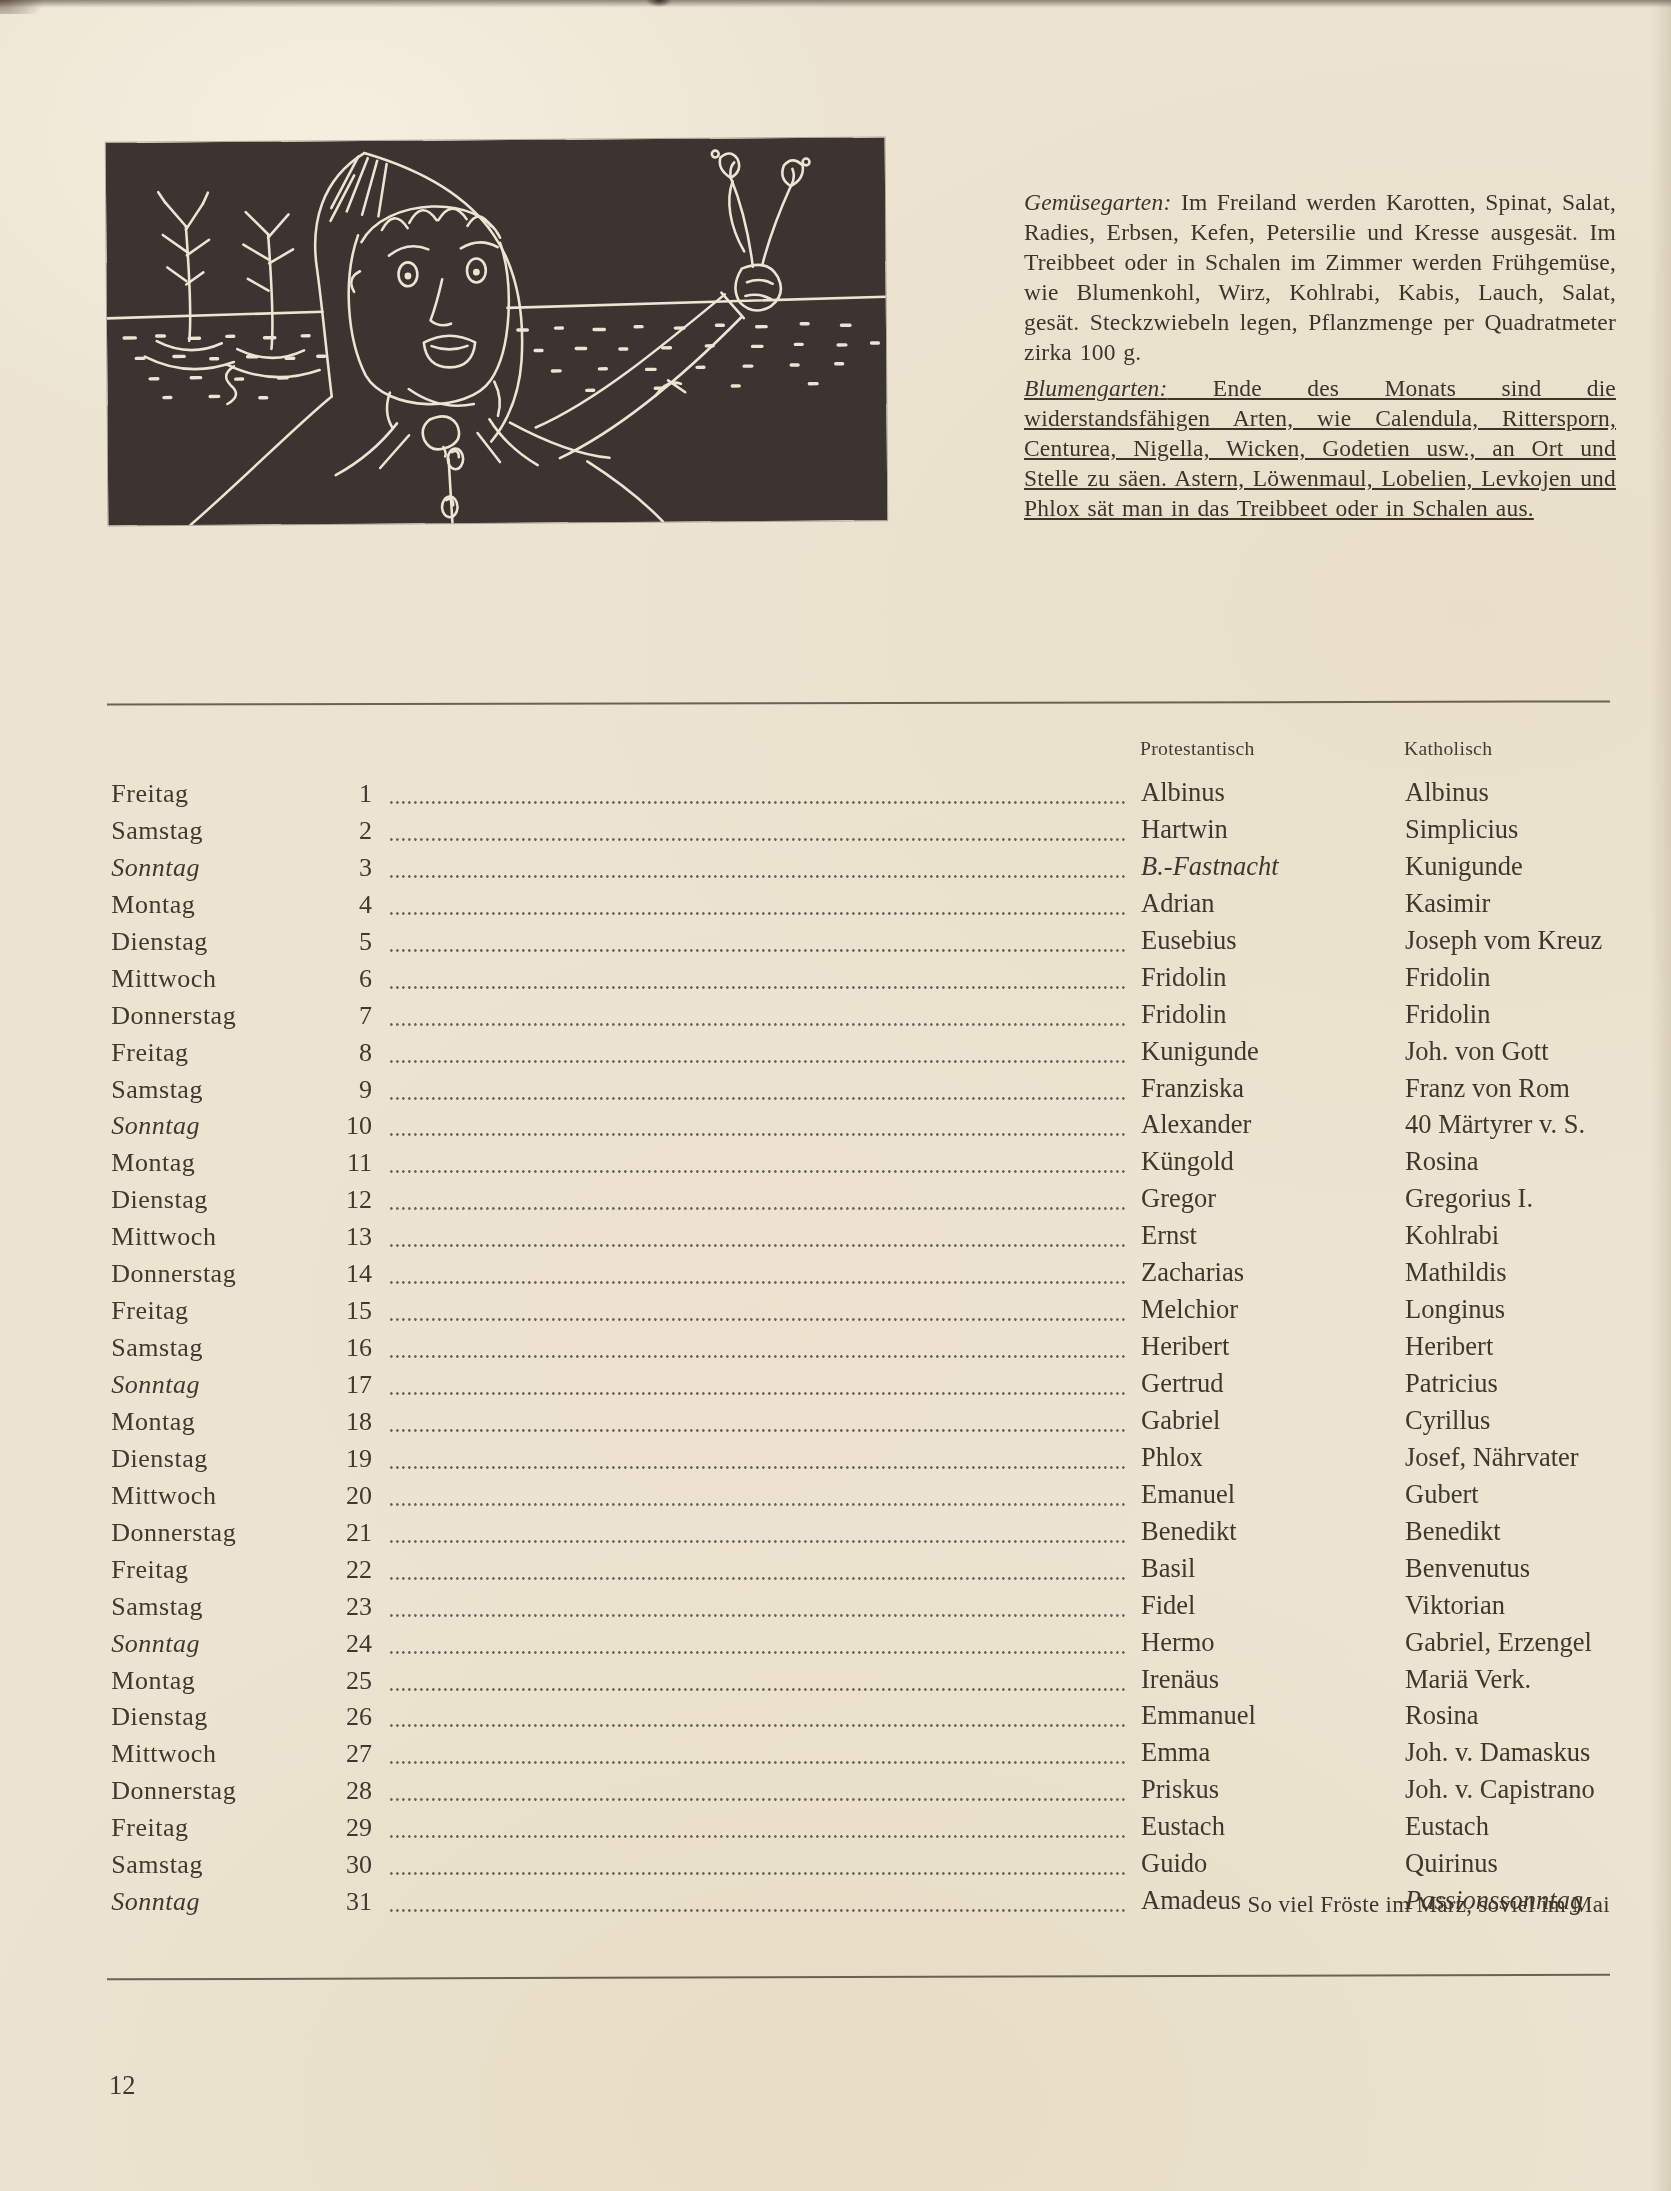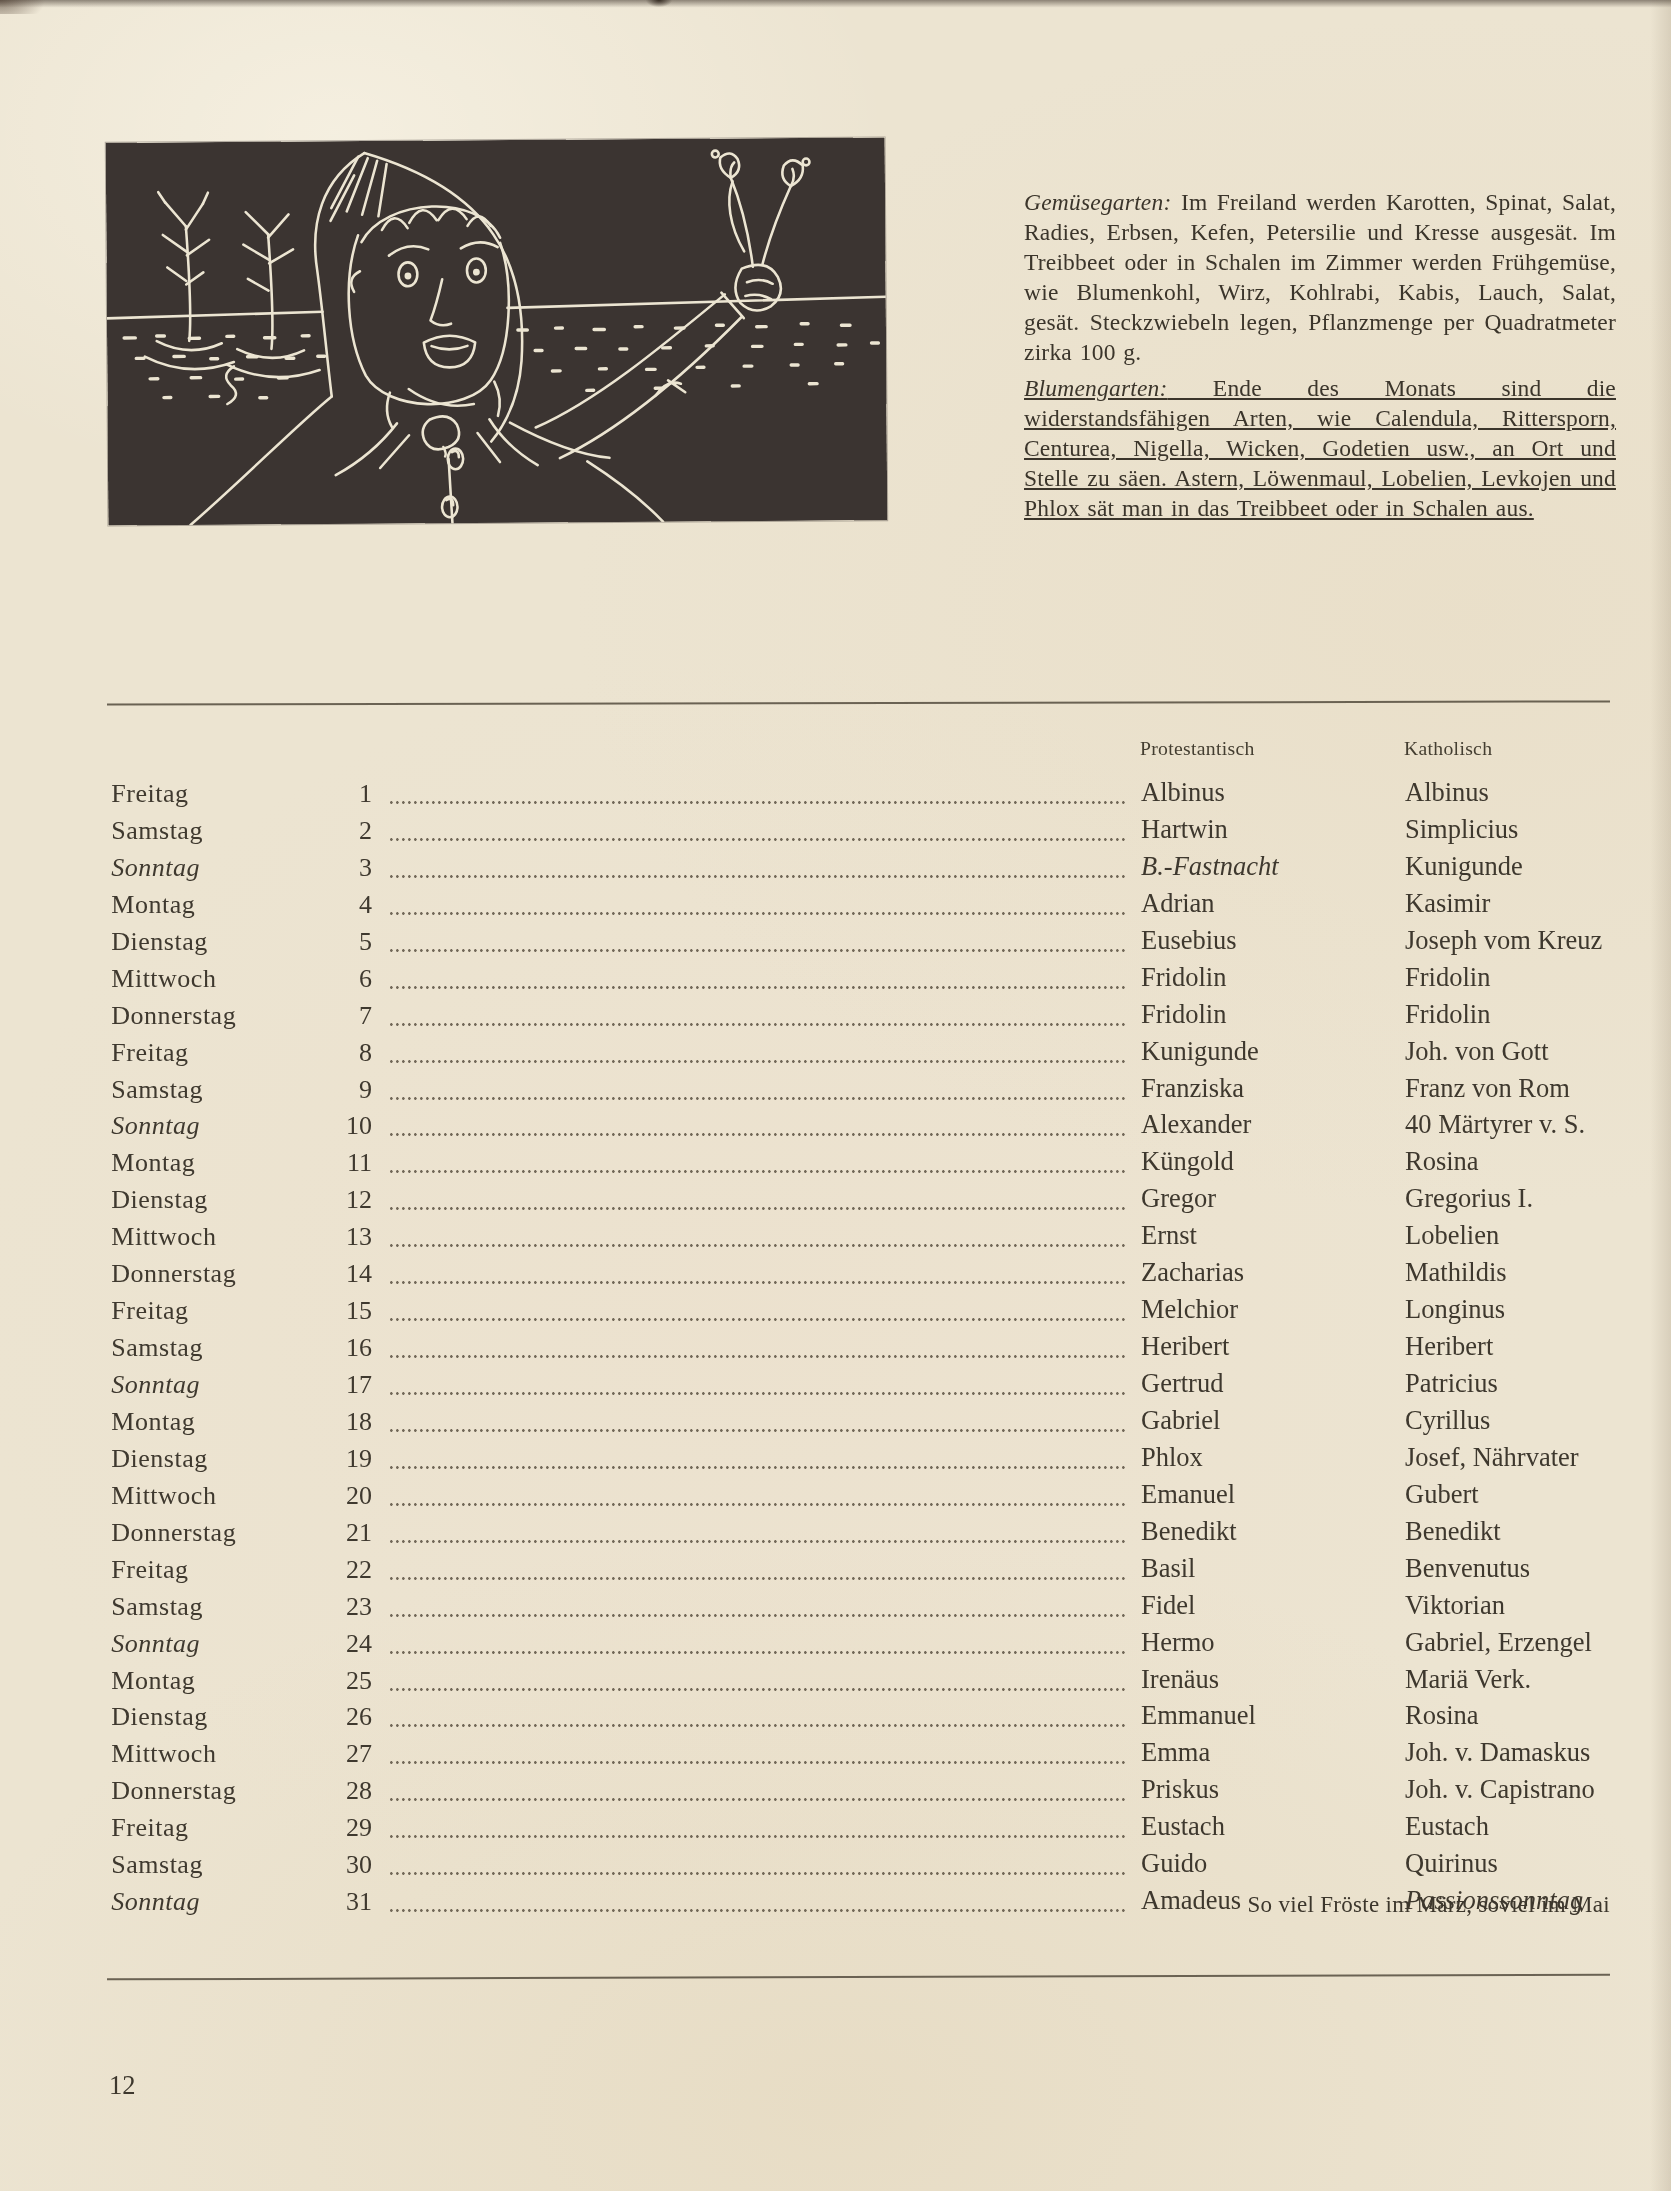--- a/index.html
+++ b/index.html
@@ -285,21 +285,21 @@
       <span class="leader"></span>
       <span class="prot-cell">Gregor</span>
       <span class="kath-cell">Gregorius I.</span>
     </div>
 
     <div class="row" style="top: 443px;">
       <span class="day">Mittwoch</span>
       <span class="num">13</span>
       <span class="leader"></span>
       <span class="prot-cell">Ernst</span>
-      <span class="kath-cell">Lobelien</span>
+      <span class="kath-cell">Kohlrabi</span>
     </div>
 
     <div class="row" style="top: 480px;">
       <span class="day">Donnerstag</span>
       <span class="num">14</span>
       <span class="leader"></span>
       <span class="prot-cell">Zacharias</span>
       <span class="kath-cell">Mathildis</span>
     </div>
 

